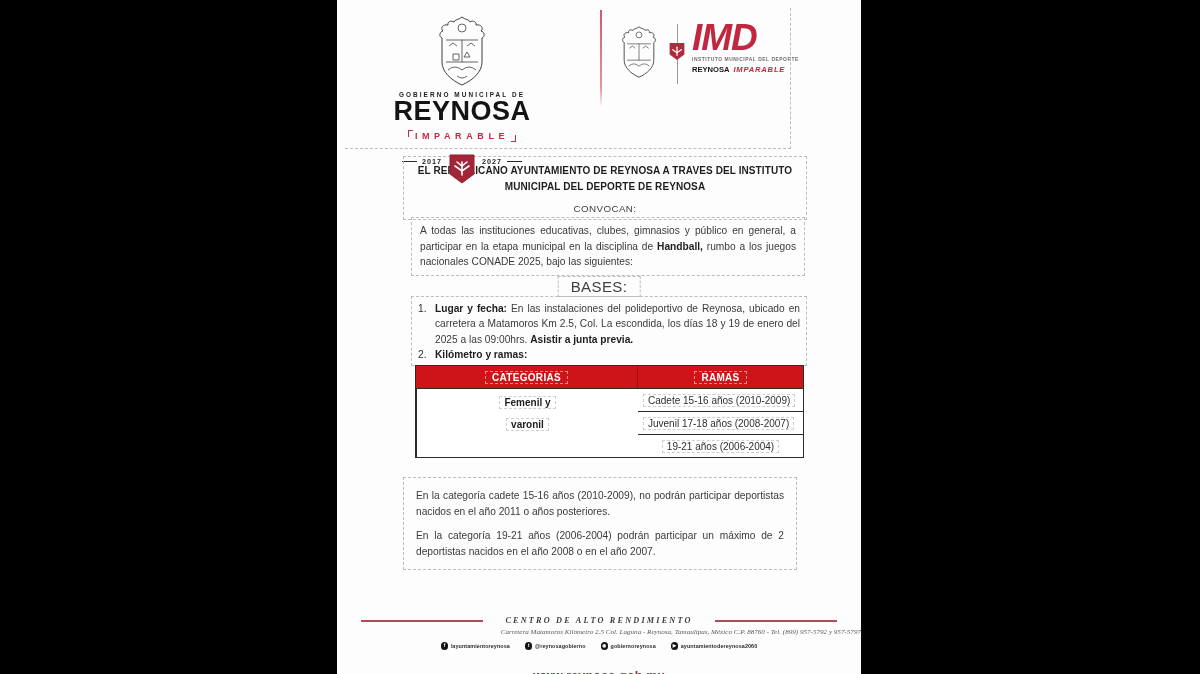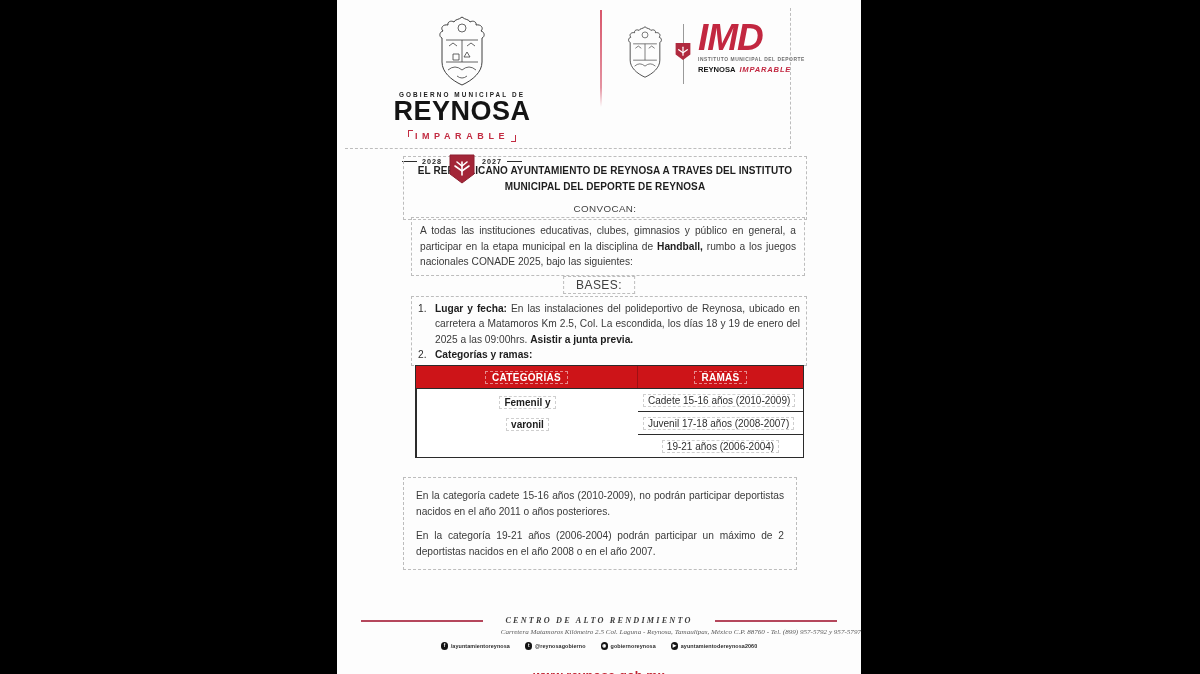--- a/index.html
+++ b/index.html
@@ -20,40 +20,40 @@
   .brand-big { font-size:27px; font-weight:900; letter-spacing:.5px; color:#141414; line-height:1.0; white-space:nowrap; }
   .brand-sub { margin-top:1px; font-size:9px; font-weight:800; letter-spacing:4.6px; color:#c22c42; white-space:nowrap; position:relative; display:inline-block; padding:0 5px; }
   .brand-sub:before, .brand-sub:after { content:""; position:absolute; width:4px; height:6px; border-color:#c22c42; border-style:solid; }
   .brand-sub:before { left:-2px; top:-1px; border-width:1.5px 0 0 1.5px; }
   .brand-sub:after  { right:-2px; bottom:-1px; border-width:0 1.5px 1.5px 0; }
   .years-row { margin-top:3px; display:flex; align-items:center; justify-content:center; gap:5px; }
   .years-row .dash { width:15px; height:0; border-top:1.6px solid #2b2b2b; }
   .years-row .yr { font-size:7.2px; font-weight:800; letter-spacing:1px; color:#1f1f1f; }
   .years-shield { transform:translateY(8px); margin:0 2px; position:relative; z-index:3; }
   .red-vline { position:absolute; left:263px; top:10px; width:1.5px; height:97px; background:linear-gradient(#d8566b,#e493a1 80%,rgba(228,147,161,0)); }
-  .hdr-right { position:absolute; left:285px; top:20px; display:flex; align-items:flex-start; }
+  .hdr-right { position:absolute; left:279px; top:20px; display:flex; align-items:flex-start; }
   .imd-divider { position:relative; width:18px; height:64px; margin:2px 3px 0 6px; }
   .imd-divider .gline { position:absolute; left:50%; top:2px; bottom:2px; width:1px; background:#9a9a9a; }
   .imd-divider svg { position:absolute; left:1px; top:20px; }
   .imd-col { margin-left:3px; }
   .imd-word { font-size:37px; font-weight:900; font-style:italic; color:#c22740; line-height:.95; letter-spacing:-1px; }
   .imd-sub { margin-top:2px; font-size:4.9px; letter-spacing:.55px; color:#6d6d6d; font-weight:700; white-space:nowrap; }
   .imd-brand { margin-top:3px; font-size:7.6px; font-weight:900; white-space:nowrap; }
   .imd-brand .blk { color:#161616; }
   .imd-brand .red { color:#c22740; font-style:italic; letter-spacing:.8px; margin-left:2px; }
   .hdr-dash-h { position:absolute; left:8px; top:148px; width:446px; border-top:1px dashed #bdbdbd; }
   .hdr-dash-v { position:absolute; left:453px; top:8px; height:141px; border-left:1px dashed #bdbdbd; }
   
   .dashed { border:1px dashed #bdbdbd; }
   .title-box { position:absolute; left:66px; top:156px; width:386px; padding:6px 8px 5px; text-align:center; }
   .doc-title { font-size:10px; font-weight:800; color:#1e1e1e; line-height:1.6; letter-spacing:.1px; }
   .convocan { margin-top:8px; font-size:9.8px; color:#3f3f3f; letter-spacing:.4px; }
   .intro-box { position:absolute; left:74px; top:217px; width:376px; padding:5px 8px; font-size:10.2px; line-height:1.53; text-align:justify; }
   .bold-inline { font-weight:800; color:#1d1d1d; }
-  .bases-box { position:absolute; left:50%; transform:translateX(-50%); top:276px; padding:1px 12px; font-size:12px; color:#3f3f3f; letter-spacing:.4px; }
+  .bases-box { position:absolute; left:50%; transform:translateX(-50%); top:276px; padding:1px 12px; font-size:15px; color:#3f3f3f; letter-spacing:.4px; }
   .list-box { position:absolute; left:74px; top:296px; width:382px; padding:4px 6px 3px; font-size:10.2px; line-height:1.5; }
   .li { display:flex; }
   .li .num { width:17px; flex:0 0 17px; color:#2c2c2c; }
   .li .body { flex:1; text-align:justify; }
   
   .tbl { position:absolute; left:78px; top:365px; width:387px; border:1.6px solid #2b2b2b; display:grid; grid-template-columns:222px 1fr; background:#fff; }
   .tbl .th { background:#cd1418; color:#fff; font-weight:800; font-size:10px; text-align:center; padding:5px 0 4px; letter-spacing:.3px; }
   .tbl .th:first-child { border-right:1px solid #9e1013; }
   .tbl .td { border-top:1px solid #2b2b2b; font-size:10px; color:#2e2e2e; padding:4.5px 5px; }
   .tbl .td.center { text-align:center; }
@@ -93,21 +93,21 @@
         <path d="M22 40 h6 v6 h-6 Z M36 38 l3 5 h-6 Z" stroke-width=".8"></path>
         <circle cx="31" cy="14" r="4" stroke-width=".8"></circle>
         <path d="M26 62 q5 4 10 0" stroke-width=".8"></path>
       </g>
     </svg>
     <div class="gob-line">GOBIERNO MUNICIPAL DE</div>
     <div class="brand-big">REYNOSA</div>
     <div><span class="brand-sub">IMPARABLE</span></div>
     <div class="years-row">
       <span class="dash"></span>
-      <span class="yr">2028</span>
+      <span class="yr">2017</span>
       <svg class="years-shield" width="26" height="30" viewBox="0 0 26 30">
         <path d="M1 1 H25 V20 L13 29 L1 20 Z" fill="#a32638" stroke="#8d1f30" stroke-width="1"></path>
         <g stroke="#fff" stroke-width="1.6" fill="none" stroke-linecap="round">
           <path d="M13 8 L13 21"></path>
           <path d="M6 12 L13 17 L20 12"></path>
           <path d="M8 8 L13 12 L18 8"></path>
         </g>
       </svg>
       <span class="yr">2027</span>
       <span class="dash"></span>
@@ -160,21 +160,21 @@
 
   <div class="bases-box dashed">BASES:</div>
 
   <div class="list-box dashed">
     <div class="li">
       <span class="num">1.</span>
       <span class="body"><span class="bold-inline">Lugar y fecha:</span><span> En las instalaciones del polideportivo de Reynosa, ubicado en carretera a Matamoros Km 2.5, Col. La escondida, los días 18 y 19 de enero del 2025 a las 09:00hrs. </span><span class="bold-inline">Asistir a junta previa.</span></span>
     </div>
     <div class="li">
       <span class="num">2.</span>
-      <span class="body bold-inline">Categorías y ramas:</span>
+      <span class="body bold-inline">Kilómetro y ramas:</span>
     </div>
   </div>
 
   <div class="tbl">
     <div class="th"><span class="thmark">CATEGORIAS</span></div>
     <div class="th"><span class="thmark">RAMAS</span></div>
     <div class="td"><span class="cellmark">Cadete 15-16 años (2010-2009)</span></div>
     <div class="ramas-cell">
       <span class="line"><span class="cellmark">Femenil y</span></span>
       <span class="line"><span class="cellmark">varonil</span></span>

